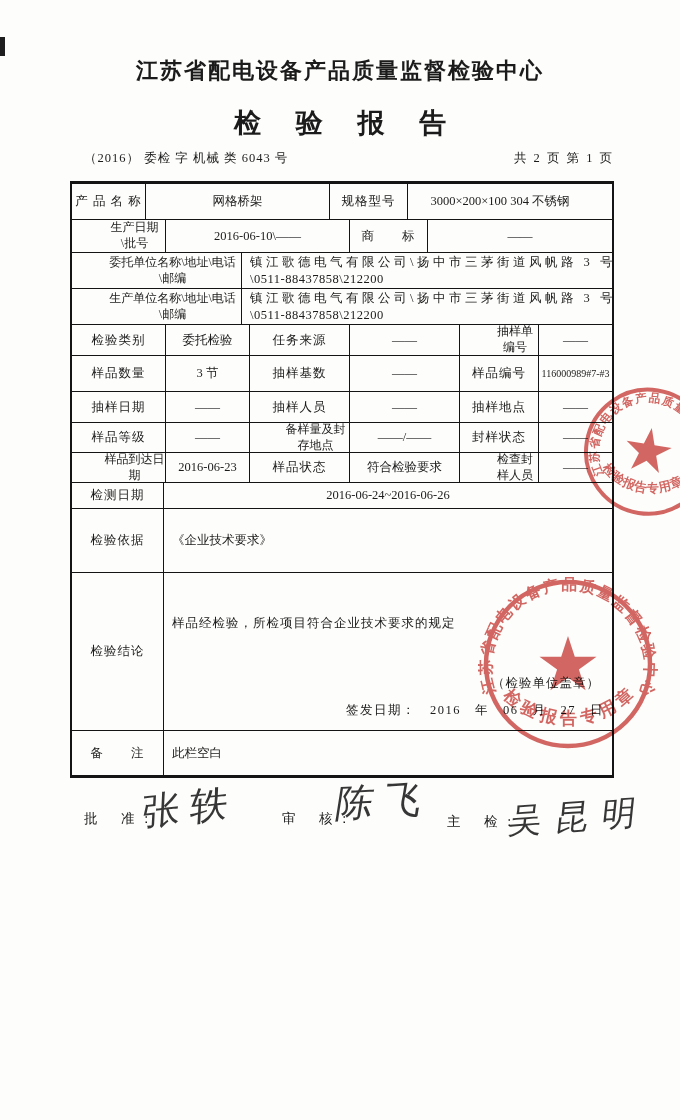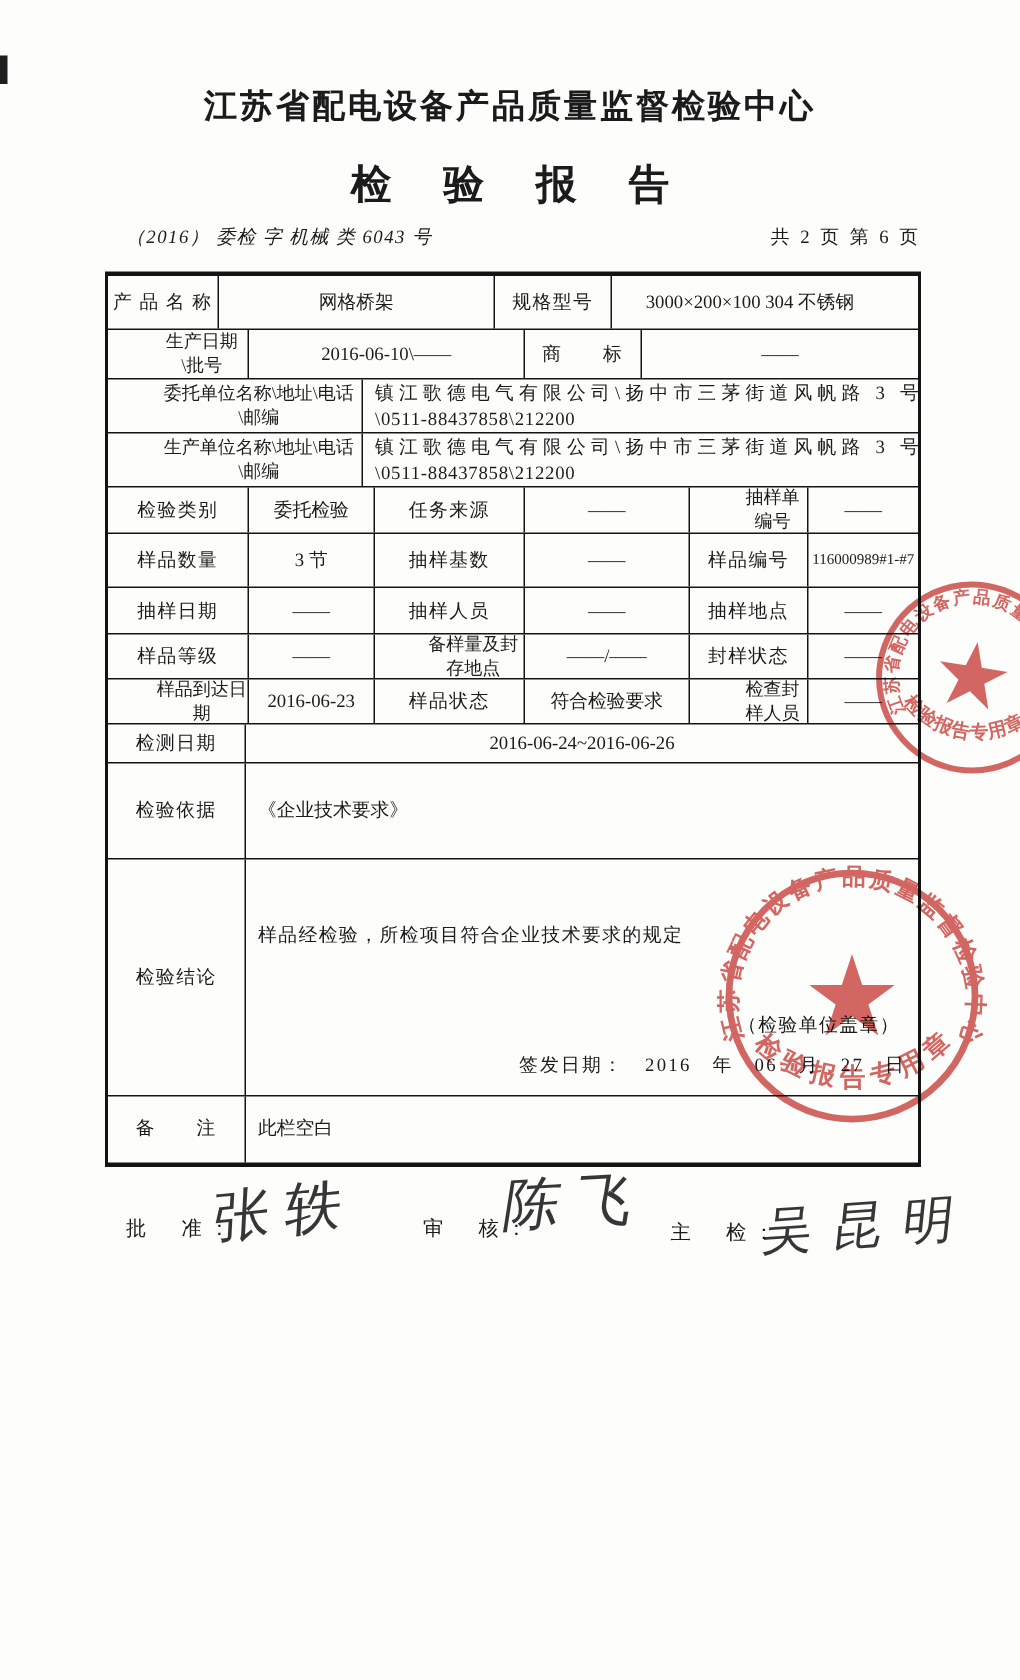--- a/index.html
+++ b/index.html
@@ -5,27 +5,27 @@
   html,body{margin:0;padding:0;}
   body{
     width:680px;height:1120px;position:relative;overflow:hidden;
     background:#fdfdfb;color:#1b1b1b;
     font-family:"Liberation Serif","DejaVu Serif",serif;
   }
   .abs{position:absolute;}
   
   .org-title{left:0;top:56px;width:680px;text-align:center;font-size:22px;font-weight:bold;letter-spacing:2px;}
   .report-title{left:0;top:105px;width:680px;text-align:center;font-size:27px;font-weight:bold;letter-spacing:14px;text-indent:14px;}
-  .doc-number{left:84px;top:150px;font-size:12.5px;letter-spacing:1px;font-style:italic;}
+  .doc-number{left:84px;top:150px;font-size:12.5px;letter-spacing:1px;}
   .page-info{right:66px;top:150px;font-size:12.5px;letter-spacing:2px;}
   
   .tbl{left:70px;top:181px;width:544px;box-sizing:border-box;
        border:2px solid #141414;border-top-width:3px;border-bottom-width:3px;background:transparent;}
   .tr{display:flex;box-sizing:border-box;border-bottom:1.5px solid #141414;}
-  .tr:last-child{border-bottom:none;font-family:Liberation Mono, monospace;}
+  .tr:last-child{border-bottom:none;}
   .td{box-sizing:border-box;border-right:1.5px solid #141414;display:flex;align-items:center;
       justify-content:center;font-size:12.5px;text-align:center;overflow:hidden;line-height:1.3;}
   .td:last-child{border-right:none;}
   .td.lab{letter-spacing:1px;}
   .td.left{justify-content:flex-start;text-align:left;padding-left:8px;}
   .td.small{font-size:10px;}
   .td.tight{font-size:12px;letter-spacing:0;padding-left:32px;}
   .addr{flex-direction:column;align-items:flex-start;justify-content:center;padding-left:8px;}
   .addr .l1{letter-spacing:3.5px;white-space:nowrap;}
   .addr .l2{letter-spacing:0.5px;}
@@ -42,21 +42,21 @@
   .scan-mark{left:0;top:37px;width:5px;height:19px;background:#1e1e1e;}
 </style>
 </head>
 <body>
 
 <div class="abs scan-mark"></div>
 
 <div class="abs org-title">江苏省配电设备产品质量监督检验中心</div>
 <div class="abs report-title">检 验 报 告</div>
 <div class="abs doc-number">（2016） 委检 字 机械 类 6043 号</div>
-<div class="abs page-info">共 2 页 第 6 页</div>
+<div class="abs page-info">共 2 页 第 1 页</div>
 
 <div class="abs tbl">
 
   <div class="tr" style="height:36px">
     <div class="td lab" style="width:74px">产 品 名 称</div>
     <div class="td" style="width:184px">网格桥架</div>
     <div class="td lab" style="width:78px">规格型号</div>
     <div class="td" style="width:184px">3000×200×100  304 不锈钢</div>
   </div>
 
@@ -91,21 +91,21 @@
     <div class="td lab tight" style="width:79px">抽样单编号</div>
     <div class="td" style="width:73px">——</div>
   </div>
 
   <div class="tr" style="height:36px">
     <div class="td lab" style="width:94px">样品数量</div>
     <div class="td" style="width:84px">3 节</div>
     <div class="td lab" style="width:100px">抽样基数</div>
     <div class="td" style="width:110px">——</div>
     <div class="td lab" style="width:79px">样品编号</div>
-    <div class="td small" style="width:73px">116000989#1-#7</div>
+    <div class="td small" style="width:73px">116000989#7-#3</div>
   </div>
 
   <div class="tr" style="height:31px">
     <div class="td lab" style="width:94px">抽样日期</div>
     <div class="td" style="width:84px">——</div>
     <div class="td lab" style="width:100px">抽样人员</div>
     <div class="td" style="width:110px">——</div>
     <div class="td lab" style="width:79px">抽样地点</div>
     <div class="td" style="width:73px">——</div>
   </div>

